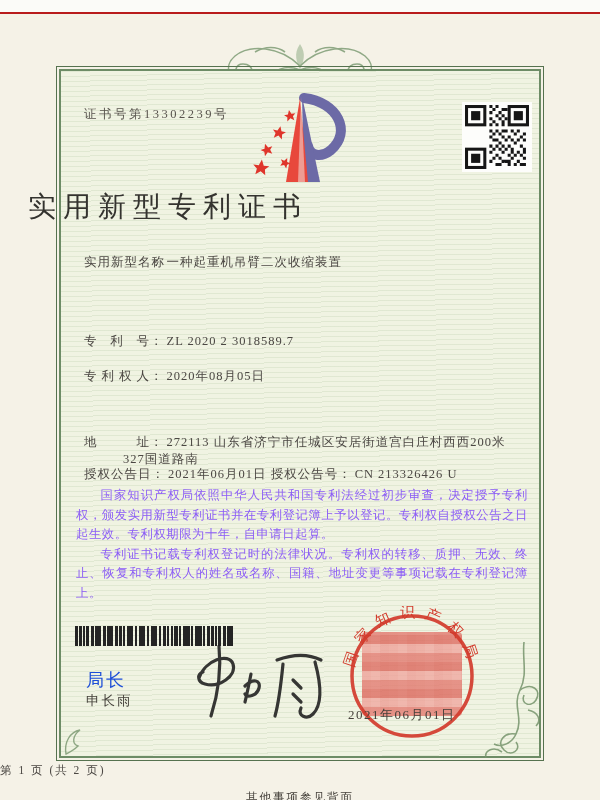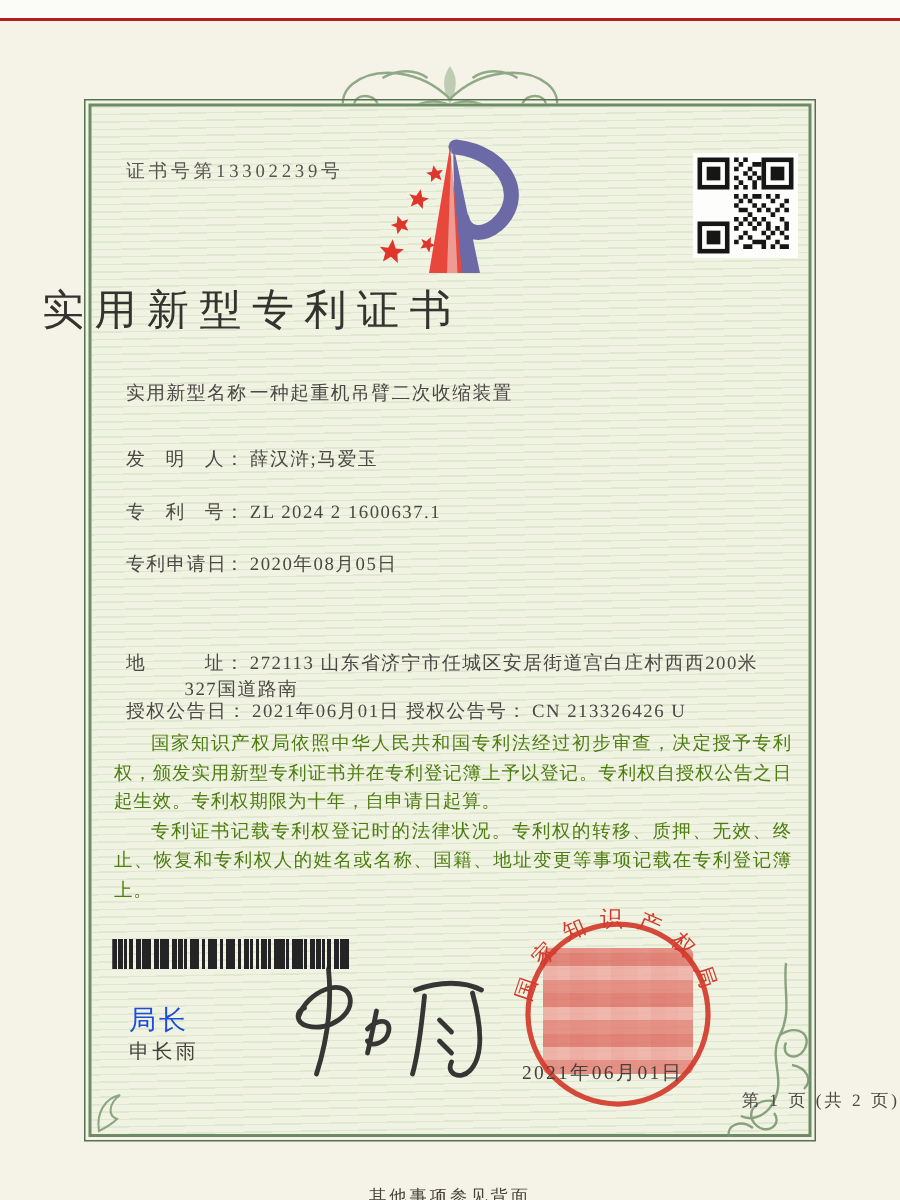--- a/index.html
+++ b/index.html
@@ -15,38 +15,38 @@
   .logo{position:absolute;left:238px;top:74px;}
   .qr{position:absolute;left:462px;top:88px;background:#fdfdfb;padding:2px;}
   .title{position:absolute;left:0;top:174px;width:100%;font-size:28px;
          letter-spacing:7px;color:#34332f;font-weight:500;margin-left:28px;}
   .row{position:absolute;left:84px;font-size:12.5px;color:#4b4743;letter-spacing:1px;white-space:nowrap;}
   .flabel{display:inline-block;width:66px;text-align:justify;text-align-last:justify;}
   .fvalue{margin-left:3px;}
   .addr-line2{margin-left:39px;letter-spacing:1px;}
   .pair2{}
   .body-text{position:absolute;left:76px;top:472px;width:452px;font-size:12.3px;line-height:19.5px;
-             color:#4d7c0f;text-align:justify;letter-spacing:.6px;}
+             color:#8b5cf6;text-align:justify;letter-spacing:.6px;}
   .body-text p{margin:0;text-indent:2em;}
   .barcode{position:absolute;left:75px;top:612px;width:158px;height:20px;
     background-image:
       repeating-linear-gradient(90deg,#242424 0 2px,transparent 2px 4px),
       repeating-linear-gradient(90deg,#242424 0 1px,transparent 1px 6px),
       repeating-linear-gradient(90deg,#242424 0 3px,transparent 3px 11px);}
   .director{position:absolute;left:86px;top:654px;font-size:18px;color:#1d4ed8;letter-spacing:2px;}
   .director-name{position:absolute;left:86px;top:678px;font-size:13.5px;color:#46423c;letter-spacing:2px;}
   .sig{position:absolute;left:185px;top:622px;}
   .seal-mosaic{position:absolute;left:362px;top:618px;width:100px;height:84px;opacity:.8;border-radius:4px;
     background-color:#eda69c;
     background-image:
       repeating-linear-gradient(0deg, rgba(226,118,108,.9) 0 9px, rgba(240,166,158,.75) 9px 18px, rgba(219,97,86,.85) 18px 27px),
       repeating-linear-gradient(90deg, rgba(233,138,128,.55) 0 9px, rgba(248,190,182,.45) 9px 18px, rgba(224,110,100,.55) 18px 27px);}
   .seal-svg{position:absolute;left:342px;top:592px;}
   .seal-date{position:absolute;left:348px;top:692px;font-size:13px;color:#45403a;letter-spacing:1.5px;z-index:5;}
-  .page-info{position:absolute;left:0;top:712px;width:100%;text-align:right;font-size:11.5px;
+  .page-info{position:absolute;left:0;top:749px;width:100%;text-align:left;font-size:11.5px;
              letter-spacing:2px;color:#4b4743;}
   .back-note{position:absolute;left:0;top:776px;width:100%;text-align:center;font-size:11.5px;
              letter-spacing:2px;color:#45413b;}
   .orn-top{position:absolute;left:185px;top:22px;}
   .orn-br{position:absolute;left:472px;top:626px;}
   .orn-bl{position:absolute;left:62px;top:712px;}
 </style>
 </head>
 <body>
 
@@ -101,28 +101,25 @@
         <rect x="6" y="48" width="9" height="9"></rect>
       <path d="M24 0h3v3h-3z M30 0h3v3h-3z M27 3h3v3h-3z M36 3h3v3h-3z M24 6h3v3h-3z M33 6h3v3h-3z M30 9h3v3h-3z M36 9h3v3h-3z M24 12h3v3h-3z M33 12h3v3h-3z M27 15h3v3h-3z M36 15h3v3h-3z M24 18h3v3h-3z M30 18h3v3h-3z M36 18h3v3h-3z M39 3h3v3h-3z M39 12h3v3h-3z M45 24h3v3h-3z M51 24h3v3h-3z M57 27h3v3h-3z M48 27h3v3h-3z M42 30h3v3h-3z M54 30h3v3h-3z M45 33h3v3h-3z M51 33h3v3h-3z M57 33h3v3h-3z M48 36h3v3h-3z M42 39h3v3h-3z M54 39h3v3h-3z M57 42h3v3h-3z M45 42h3v3h-3z M51 45h3v3h-3z M57 45h3v3h-3z M24 24h3v3h-3z M30 24h3v3h-3z M36 24h3v3h-3z M27 27h3v3h-3z M33 27h3v3h-3z M24 30h3v3h-3z M36 30h3v3h-3z M30 33h3v3h-3z M27 33h3v3h-3z M33 36h3v3h-3z M24 39h3v3h-3z M30 39h3v3h-3z M36 39h3v3h-3z M27 42h3v3h-3z M33 42h3v3h-3z M24 45h3v3h-3z M36 45h3v3h-3z M30 48h3v3h-3z M27 51h3v3h-3z M33 51h3v3h-3z M24 54h3v3h-3z M36 54h3v3h-3z M30 57h3v3h-3z M33 57h3v3h-3z M42 48h3v3h-3z M48 48h3v3h-3z M54 48h3v3h-3z M45 51h3v3h-3z M51 54h3v3h-3z M57 51h3v3h-3z M42 54h3v3h-3z M48 57h3v3h-3z M54 57h3v3h-3z M45 45h3v3h-3z M42 57h3v3h-3z M57 57h3v3h-3z M39 24h3v3h-3z M39 33h3v3h-3z M39 42h3v3h-3z M39 54h3v3h-3z"></path>
     </g>
   </svg>
 
   <div class="title">实用新型专利证书</div>
 
   <div class="row" style="top:240px">
     <span class="flabel">实用新型名称</span><span>：</span><span class="fvalue">一种起重机吊臂二次收缩装置</span>
   </div>
-  <div class="row" style="top:284px">
-    <span class="flabel">发明人</span><span>：</span><span class="fvalue">薛汉浒;马爱玉</span>
-  </div>
   <div class="row" style="top:319px">
-    <span class="flabel">专利号</span><span>：</span><span class="fvalue">ZL 2024 2 1600637.1</span>
+    <span class="flabel">专利号</span><span>：</span><span class="fvalue">ZL 2020 2 3018589.7</span>
   </div>
   <div class="row" style="top:354px">
-    <span class="flabel">专利申请日</span><span>：</span><span class="fvalue">2020年08月05日</span>
+    <span class="flabel">专利权人</span><span>：</span><span class="fvalue">2020年08月05日</span>
   </div>
   <div class="row" style="top:420px">
     <span class="flabel">地址</span><span>：</span><span class="fvalue">272113 山东省济宁市任城区安居街道宫白庄村西西200米</span>
     <div class="addr-line2">327国道路南</div>
   </div>
   <div class="row" style="top:452px">
     <span class="flabel" style="width:auto">授权公告日</span><span>：</span><span class="fvalue">2021年06月01日</span>
     <span class="pair2"><span>授权公告号</span><span>：</span><span class="fvalue">CN 213326426 U</span></span>
   </div>
 

